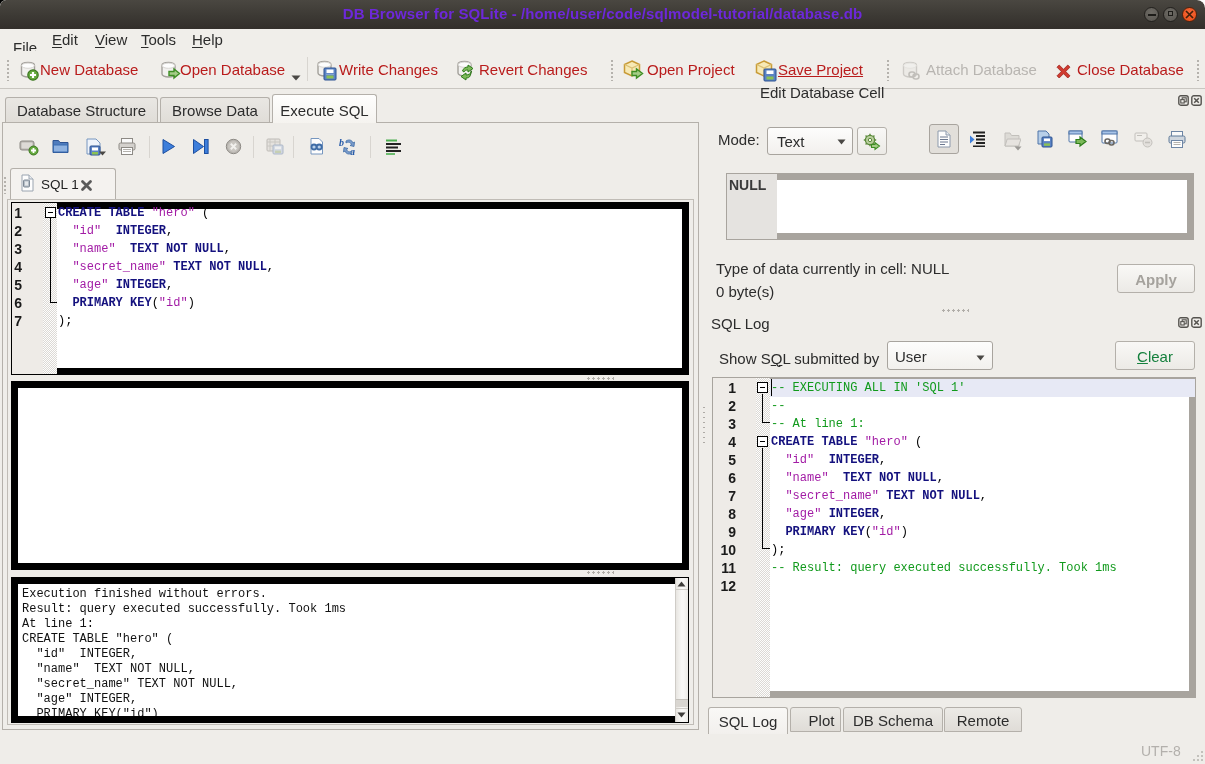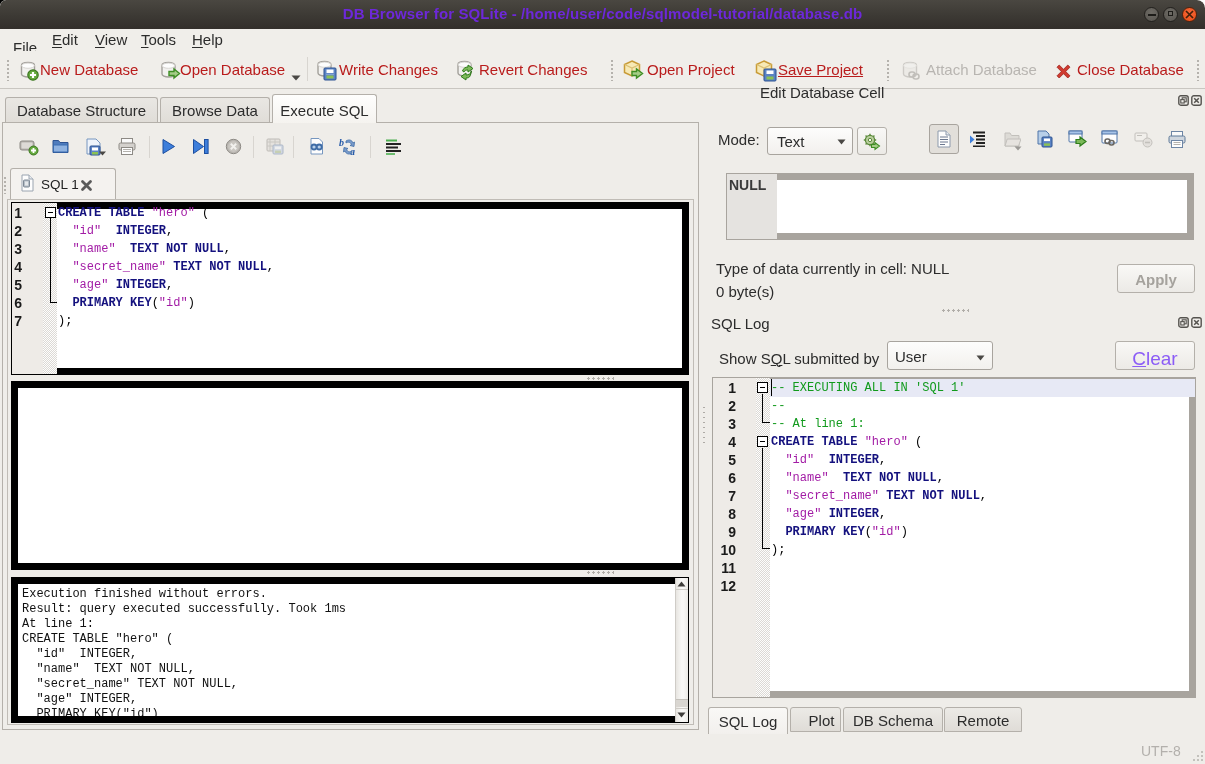--- a/index.html
+++ b/index.html
@@ -363,21 +363,21 @@
       <path d="M3.2 3.2 L7.8 7.8 M7.8 3.2 L3.2 7.8" stroke="#55534f" stroke-width="1.5"></path>
     </svg>
 
   <div class="dockhead" style="left:719px; top:350px;">Show S<u style="text-decoration-thickness:1px;">Q</u>L submitted by</div>
   <div class="combo" style="left:887px; top:341px; width:106px; height:29px;"></div>
   <div class="abs" style="left:895px; top:348px; font-size:15px; color:#2c2c2c;">User</div>
   <svg class="abs" style="left:976px; top:355px;" width="9" height="6" viewBox="0 0 9 6">
       <path d="M0.5 0.5 L8.5 0.5 L4.5 5.5 Z" fill="#4a4845"></path>
     </svg>
   <div class="btn" style="left:1115px; top:341px; width:80px; height:29px;"></div>
-  <div class="abs" style="left:1115px; top:348px; width:80px; text-align:center; font-size:19px; color:#8b5cf6;"><u style="text-decoration-thickness:1px;">C</u>lear</div>
+  <div class="abs" style="left:1115px; top:348px; width:80px; text-align:center; font-size:15px; color:#15803d;"><u style="text-decoration-thickness:1px;">C</u>lear</div>
 
   <div class="whitebox" style="left:712px; top:377px; width:484px; height:321px; border-color:#a8a49e;"></div>
   <div class="abs" style="left:713px; top:378px; width:43px; height:319px; background:#eeebe7;"></div>
   <div class="checker" style="left:756px; top:378px; width:14px; height:319px;"></div>
   <div class="abs" style="left:770px; top:379px; width:425px; height:18px; background:#e7e9f5;"></div>
   <div class="abs" style="left:770.5px; top:379px; width:1.5px; height:17px; background:#000;"></div>
   <div class="lnum" style="left:712px; top:379px; width:24px; text-align:right;">1</div>
   <div class="lnum" style="left:712px; top:397px; width:24px; text-align:right;">2</div>
   <div class="lnum" style="left:712px; top:415px; width:24px; text-align:right;">3</div>
   <div class="lnum" style="left:712px; top:433px; width:24px; text-align:right;">4</div>
@@ -400,20 +400,21 @@
   <div class="mono codeline c" style="left:771px; top:379px;">-- EXECUTING ALL IN 'SQL 1'</div>
   <div class="mono codeline c" style="left:771px; top:397px;">--</div>
   <div class="mono codeline c" style="left:771px; top:415px;">-- At line 1:</div>
   <div class="mono codeline" style="left:771px; top:433px;"><span class="k">CREATE TABLE</span> <span class="s">"hero"</span> (</div>
   <div class="mono codeline" style="left:771px; top:451px;">  <span class="s">"id"</span>  <span class="k">INTEGER</span>,</div>
   <div class="mono codeline" style="left:771px; top:469px;">  <span class="s">"name"</span>  <span class="k">TEXT NOT NULL</span>,</div>
   <div class="mono codeline" style="left:771px; top:487px;">  <span class="s">"secret_name"</span> <span class="k">TEXT NOT NULL</span>,</div>
   <div class="mono codeline" style="left:771px; top:505px;">  <span class="s">"age"</span> <span class="k">INTEGER</span>,</div>
   <div class="mono codeline" style="left:771px; top:523px;">  <span class="k">PRIMARY KEY</span>(<span class="s">"id"</span>)</div>
   <div class="mono codeline" style="left:771px; top:541px;">);</div>
+  <div class="mono codeline c" style="left:771px; top:559px;">-- Result: query executed successfully. Took 1ms</div>
 
   <div class="docktab" style="left:708px; top:707px; width:80px; height:27px; background:linear-gradient(#f9f8f6,#f2f0ed); border:1px solid #b4b0aa; border-bottom:none; border-radius:3px 3px 0 0; padding-top:5px; font-size:15px;">SQL Log</div>
   <div class="docktab" style="left:790px; top:707px; width:51px; height:25px; background:linear-gradient(#eceae6,#dfdcd7); border:1px solid #b4b0aa; border-radius:3px 3px 0 0; padding-top:4px; font-size:15px;padding-left:12px;">Plot</div>
   <div class="docktab" style="left:843px; top:707px; width:100px; height:25px; background:linear-gradient(#eceae6,#dfdcd7); border:1px solid #b4b0aa; border-radius:3px 3px 0 0; padding-top:4px; font-size:15px;">DB Schema</div>
   <div class="docktab" style="left:944px; top:707px; width:78px; height:25px; background:linear-gradient(#eceae6,#dfdcd7); border:1px solid #b4b0aa; border-radius:3px 3px 0 0; padding-top:4px; font-size:15px;">Remote</div>
 
   <div class="abs" style="left:702px; top:405px; width:5px; height:40px; background-image:radial-gradient(circle,#aeaba6 0.9px,transparent 1.1px); background-size:4px 5px;"></div>
 
   <svg class="abs" style="left:1192px; top:750px;" width="12" height="12" viewBox="0 0 12 12">
       <g fill="#b5b2ad">

